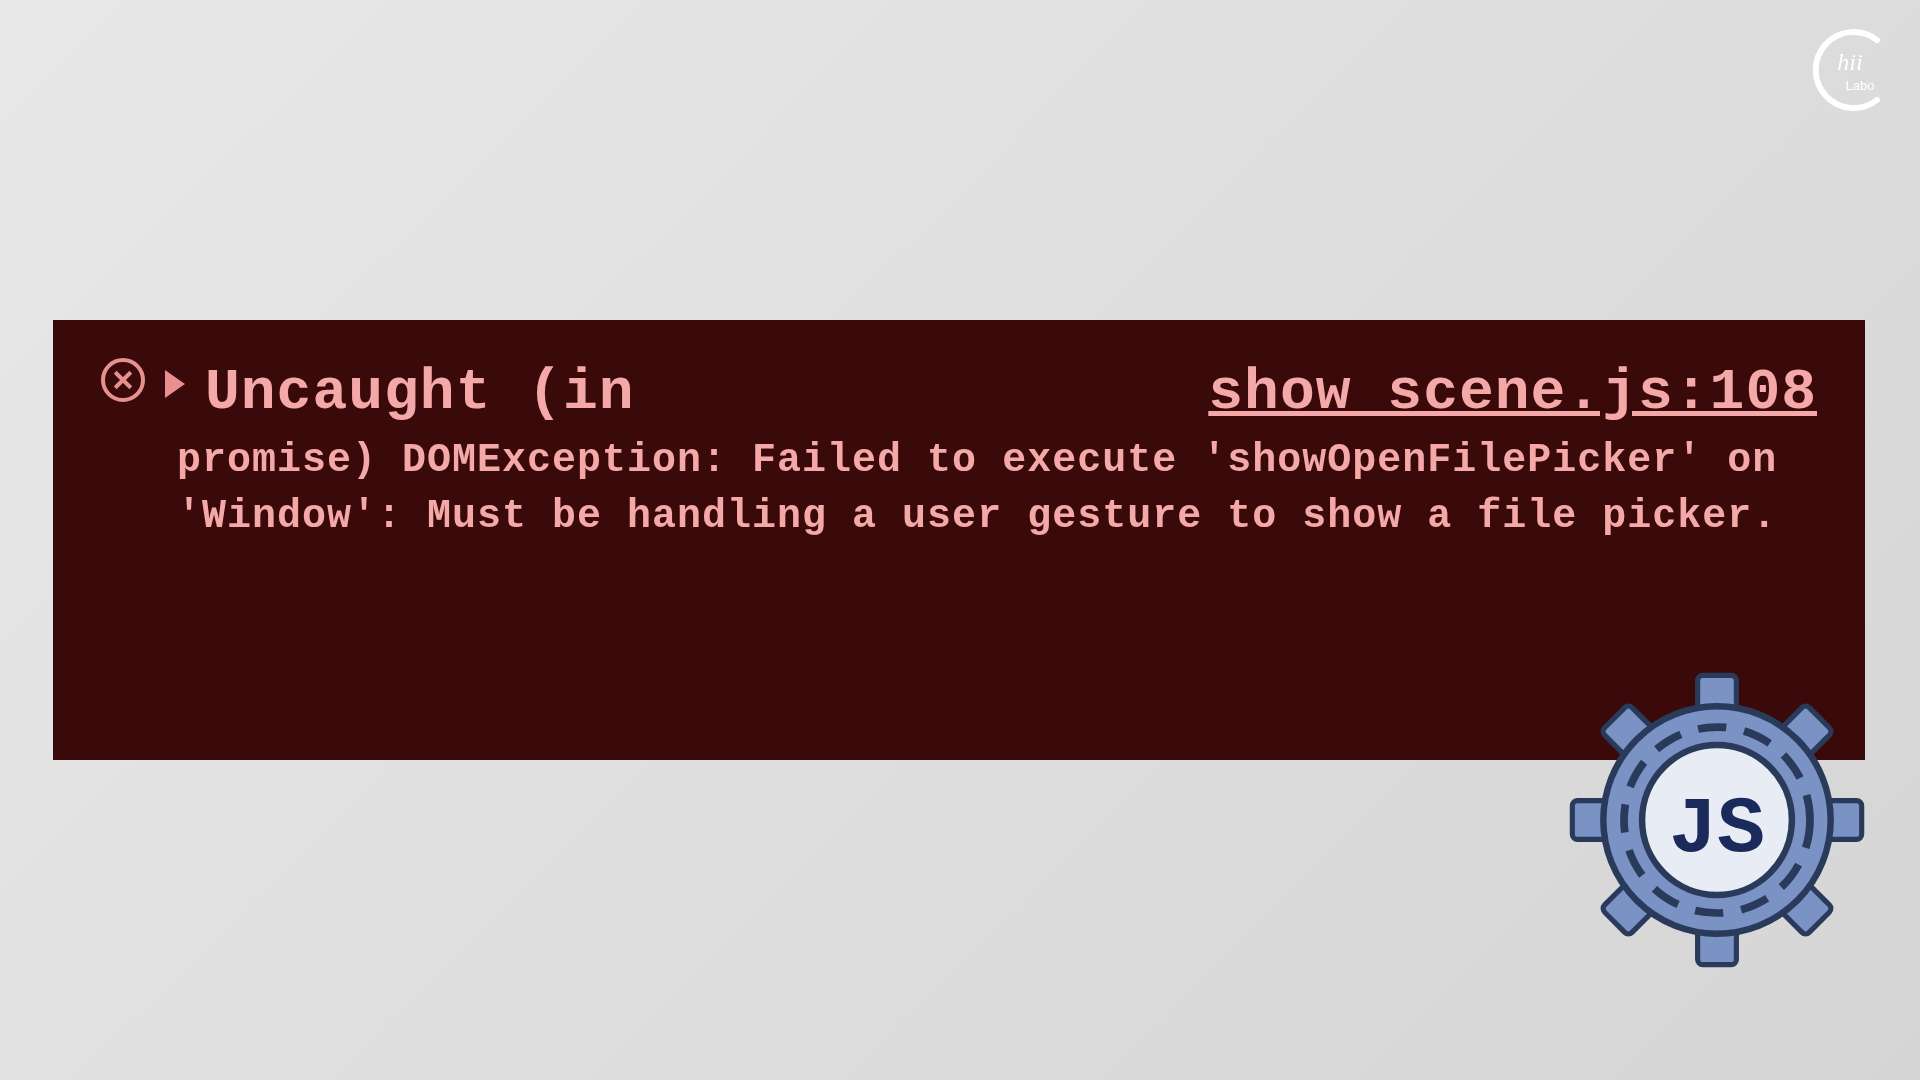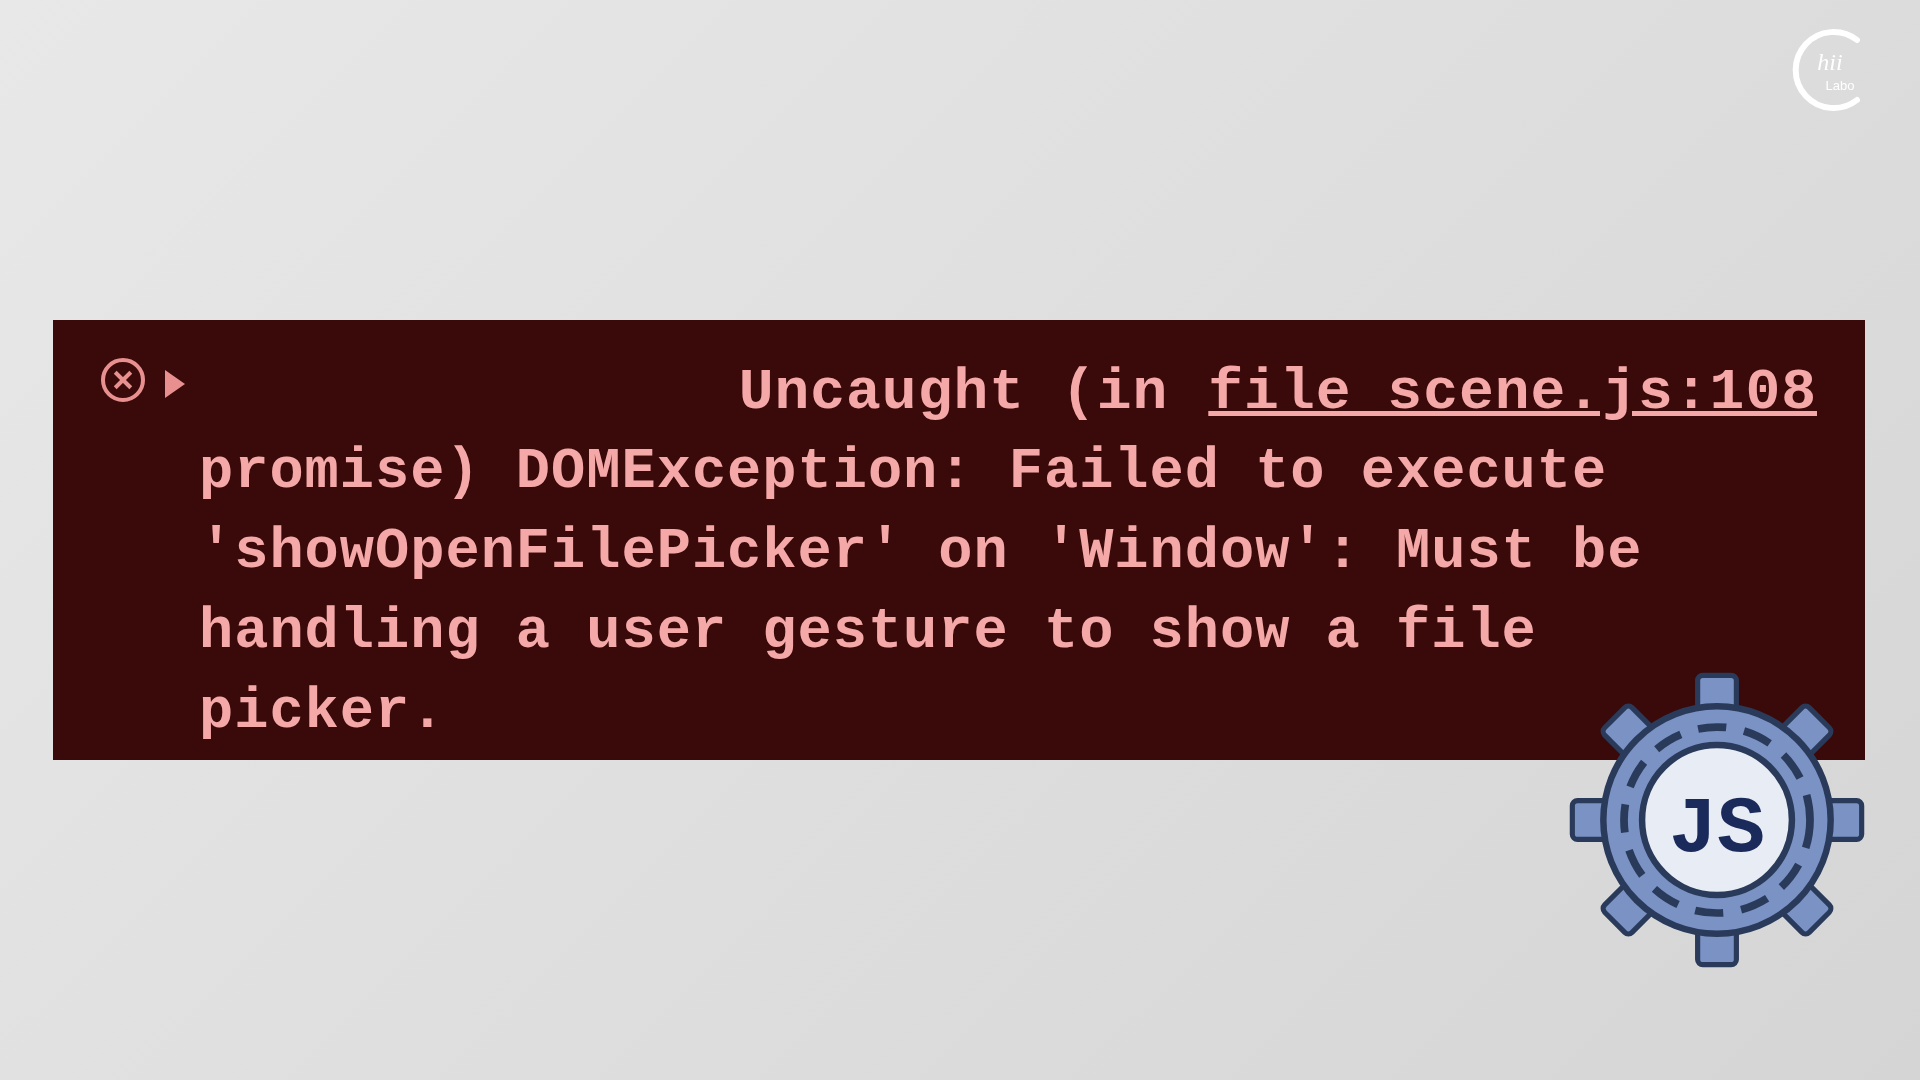--- a/index.html
+++ b/index.html
@@ -78,43 +78,43 @@
     flex: 1;
     color: #f5a8a8;
     font-size: 58px;
     line-height: 1.4;
     font-weight: bold;
     letter-spacing: 1px;
   }
   
   .error-first-line {
     display: flex;
-    justify-content: flex-end;
+    justify-content: space-between;
     align-items: baseline;
   }
   
   .error-source-link {
     text-decoration: underline;
     white-space: nowrap;
     margin-left: 40px;
   }
   
   .error-continuation {
     color: #f5a8a8;
-    font-size: 57px;
+    font-size: 40px;
     line-height: 1.4;
     font-weight: bold;
     letter-spacing: 1px;
-    margin-left: 98px;
+    margin-left: 76px;
   }
   
   .logo-chii {
     position: absolute;
     top: 20px;
-    right: 38px;
+    right: 18px;
     width: 100px;
     height: 100px;
   }
   
   .logo-chii svg {
     width: 100%;
     height: 100%;
   }
   
   .js-gear-badge {
@@ -141,21 +141,21 @@
   </svg>
 </div>
 
 <div class="console-error">
   <div class="error-row">
     <div class="error-icon-x"></div>
     <div class="expand-triangle"></div>
     <div class="error-content">
       <div class="error-first-line">
         <span>Uncaught (in</span>
-        <span class="error-source-link">file scene.js:108</span>
+        <span class="error-source-link">show scene.js:108</span>
       </div>
     </div>
   </div>
   <div class="error-continuation">promise) DOMException: Failed to execute 'showOpenFilePicker' on 'Window': Must be handling a user gesture to show a file picker.</div>
 </div>
 
 <div class="js-gear-badge">
   <svg viewBox="0 0 240 240">
 
     <g fill="#7a92c4" stroke="#2a3a5a" stroke-width="4">

